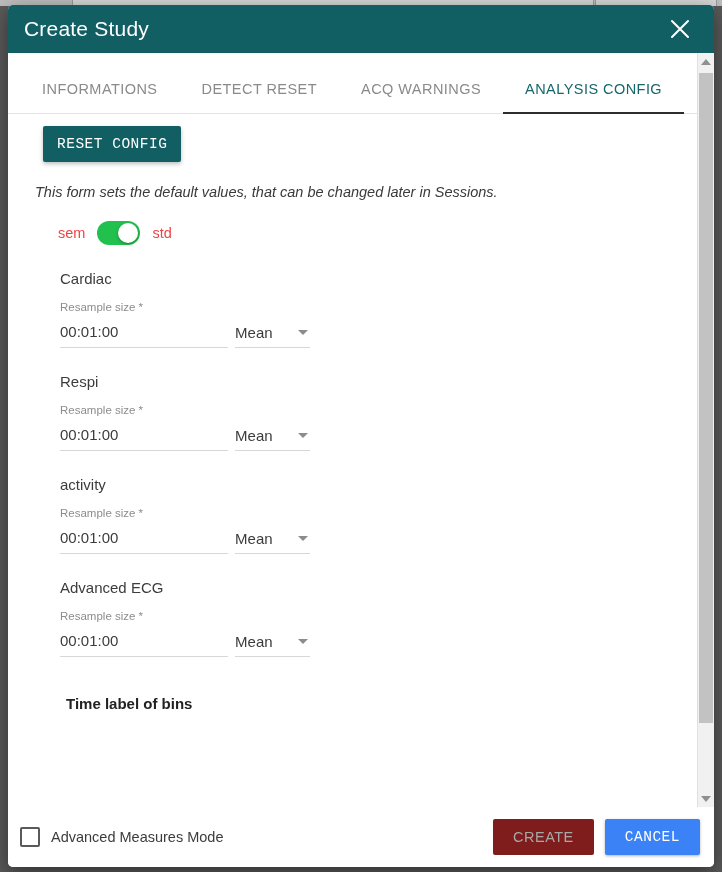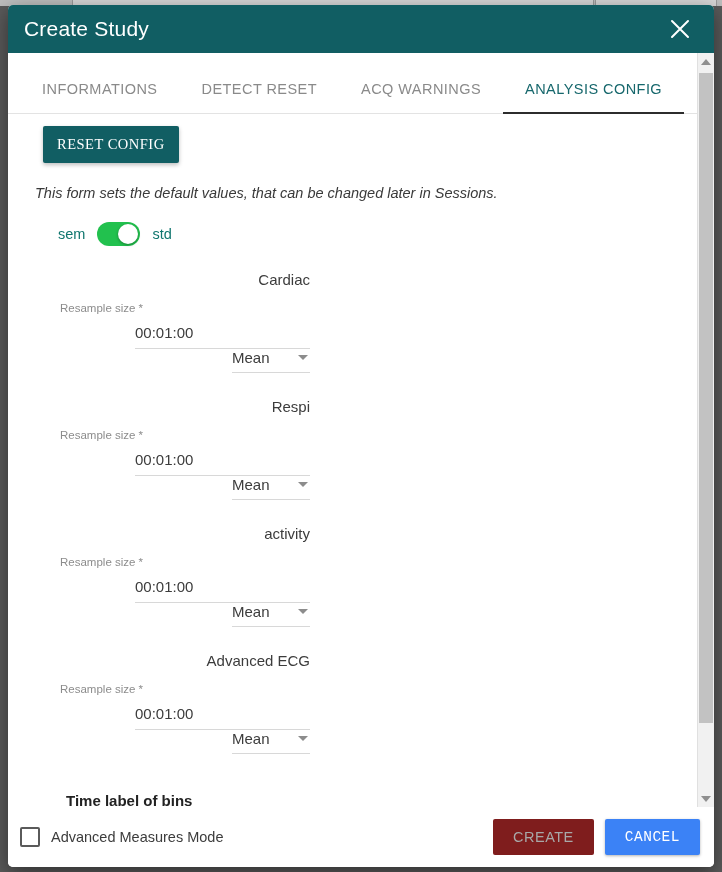--- a/index.html
+++ b/index.html
@@ -130,21 +130,21 @@
     display: inline-block;
     background: #115e63;
     color: #ffffff;
     font-size: 14.5px;
     letter-spacing: .5px;
     padding: 10px 14px;
     border: none;
     border-radius: 2px;
     box-shadow: 0 2px 4px rgba(0,0,0,.26);
     cursor: pointer;
-    font-family: Liberation Serif, serif;
+    font-family: Liberation Mono, monospace;
   }
 
   #form-hint {
     margin: 22px 0 0 27px;
     font-size: 14.5px;
     font-style: italic;
     color: #3a3a3a;
   }
 
   #section-title {
@@ -155,21 +155,21 @@
   }
 
   
   #toggle-row {
     display: flex;
     align-items: center;
     margin: 21px 0 0 50px;
   }
   .toggle-label {
     font-size: 14.5px;
-    color: #0f766e;
+    color: #ef4444;
   }
   #toggle-switch {
     position: relative;
     width: 43px;
     height: 24px;
     border-radius: 12px;
     background: #22c14e;
     margin: 0 12px;
     cursor: pointer;
     flex: 0 0 auto;
@@ -187,33 +187,31 @@
 
   
   .metric-group {
     margin: 25px 0 0 52px;
     width: 250px;
   }
   .metric-name {
     font-size: 15px;
     color: #3c3c3c;
     line-height: 18px;
-    text-align: right;
   }
   .metric-sub {
     font-size: 11.5px;
     color: #8c8c8c;
     margin-top: 12px;
     line-height: 14px;
   }
   .field-row {
     display: flex;
     align-items: flex-end;
     margin-top: 9px;
-    flex-direction: column;
   }
   .text-field {
     width: 175px;
     border-bottom: 1px solid #d8d8d8;
     padding-bottom: 6px;
   }
   .text-field input {
     border: none;
     outline: none;
     background: transparent;

